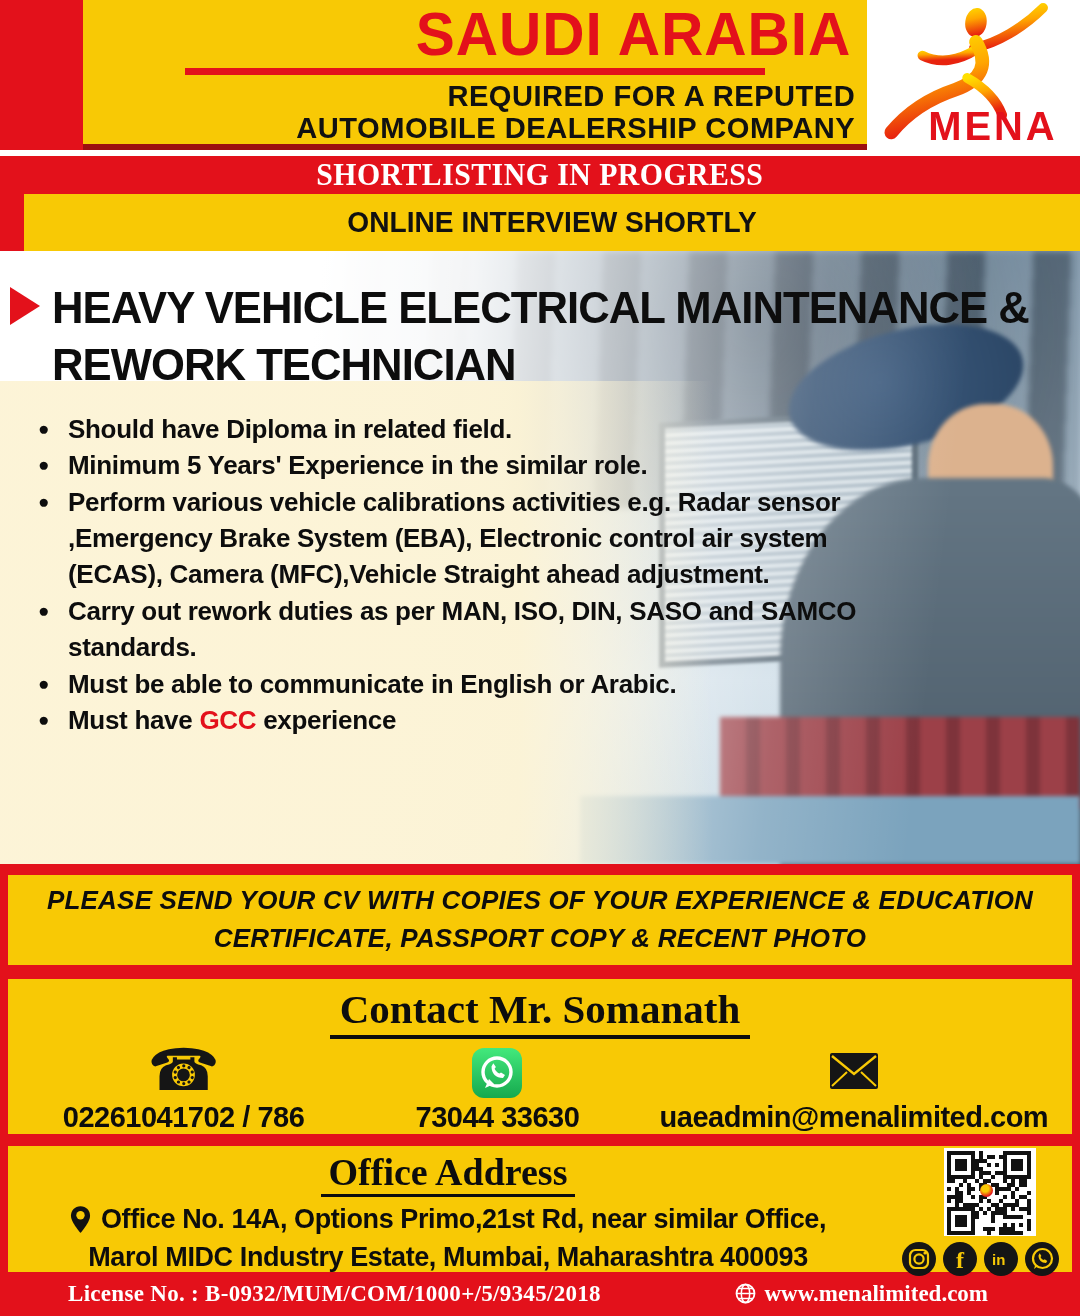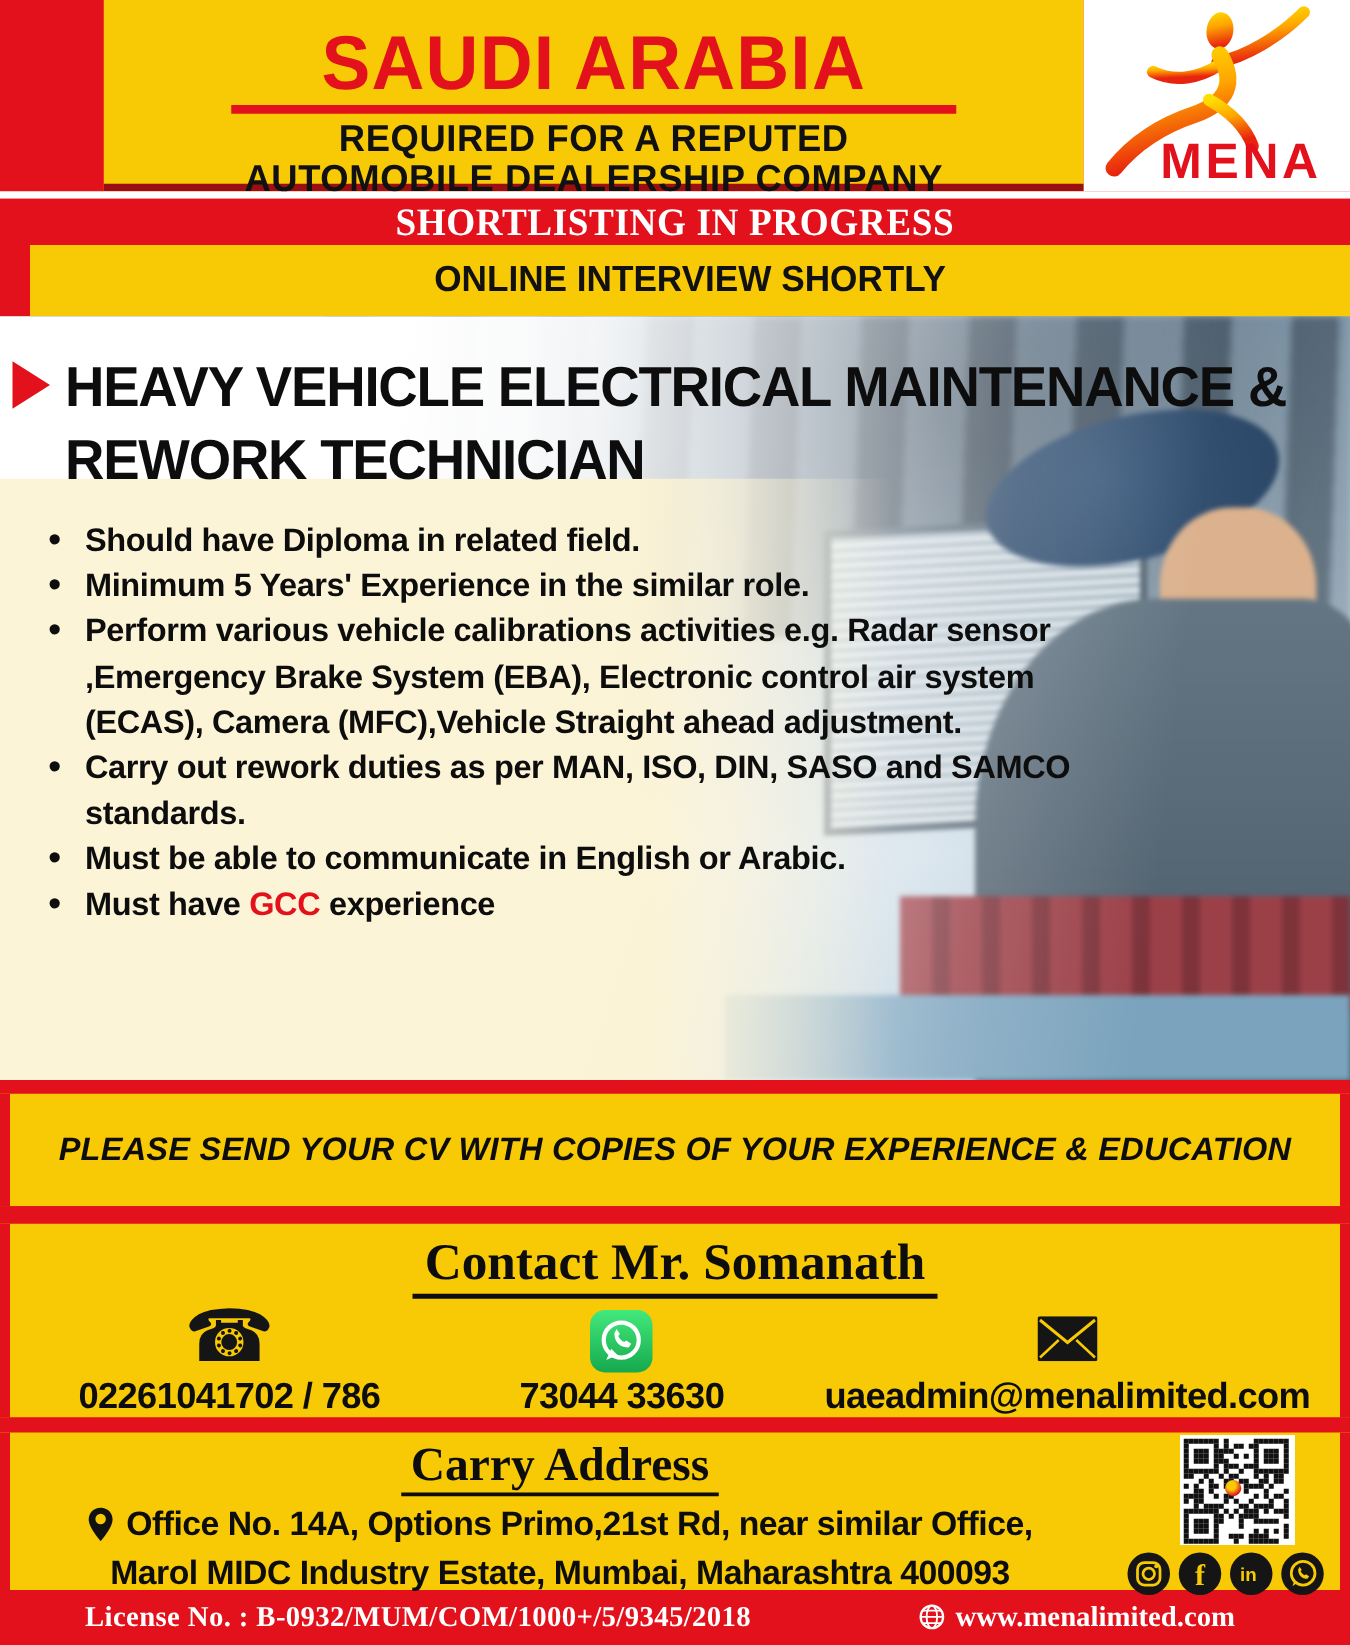--- a/index.html
+++ b/index.html
@@ -5,37 +5,37 @@
   * { margin:0; padding:0; box-sizing:border-box; }
   html,body { background:#777; }
   body { font-family:"Liberation Sans", sans-serif; }
   .poster{ width:1080px; height:1316px; margin:0 auto; background:#E3111B;
            display:flex; flex-direction:column; overflow:hidden; position:relative; }
 
   
   .header{ height:153px; display:flex; }
   .header-redspace{ width:83px; background:#E3111B; }
   .header-yellow{ flex:1; background:#F8C905; border-bottom:6px solid #9C0F10;
-                  text-align:center; padding-top:21px; }
+                  text-align:right; padding-top:5px; }
   .country{ color:#E3111B; font-size:61px; font-weight:800; letter-spacing:1px;
             line-height:0.98; transform:scaleX(.96); }
   .country-underline{ width:74%; height:7px; background:#E3111B; margin:3px auto 5px; }
   .header-sub{ color:#111; font-size:30px; font-weight:700; line-height:1.07;
                letter-spacing:.5px; transform:scaleX(.97); }
   .header-logo{ width:213px; background:#fff; display:flex; align-items:center; justify-content:center; }
   .white-gap{ height:7px; background:#fff; }
 
   
   .band-red{ height:45px; background:#E3111B; display:flex; align-items:center; justify-content:center;font-family:Liberation Serif, serif; }
   .band-red .t{ color:#fff; font-size:31px; font-weight:800; letter-spacing:.5px; transform:scaleX(.96); }
   .band-yellow{ height:68px; background:#F8C905; display:flex; align-items:center; justify-content:center;margin-left:24px; }
   .band-yellow .t{ color:#111; font-size:29px; font-weight:800; transform:scaleX(.97); }
 
   
-  .main{ height:731px; position:relative; background:#bef264; overflow:hidden; }
+  .main{ height:731px; position:relative; background:#e5e5e5; overflow:hidden; }
   .ph{ position:absolute; }
   .ph-sky{ inset:0; background:linear-gradient(180deg,#8fa6b8 0%,#b9cad6 42%,#cfdee8 70%,#bed2de 100%); }
   .ph-mach{ top:0; left:24%; right:0; height:42%; filter:blur(3px);
             background:repeating-linear-gradient(92deg, rgba(38,52,66,.55) 0 38px, rgba(96,115,132,.35) 38px 86px),
                        radial-gradient(circle at 60% 30%, rgba(25,35,48,.5), rgba(25,35,48,0) 60%); }
   .ph-rad{ left:61%; top:27%; width:24%; height:40%; filter:blur(1.5px); transform:skewY(-3deg);
            background:repeating-linear-gradient(0deg,#dde5ea 0 4px,#a9b9c4 4px 8px); border:6px solid #5a6b78; }
   .ph-cap{ right:5%; top:13%; width:240px; height:115px; border-radius:50%; filter:blur(2px);
            background:radial-gradient(circle at 40% 40%, #3d5b7e, #2a4564); transform:rotate(-14deg); }
   .ph-face{ right:2.5%; top:25%; width:125px; height:135px; border-radius:46%; filter:blur(2px);
@@ -170,20 +170,21 @@
         <li>Carry out rework duties as per MAN, ISO, DIN, SASO and SAMCO standards.</li>
         <li>Must be able to communicate in English or Arabic.</li>
         <li><span>Must have </span><span class="gcc">GCC</span><span> experience</span></li>
       </ul>
     </div>
   </div>
 
   <div class="stripe s1"></div>
   <div class="cv-band">
     <div class="t">PLEASE SEND YOUR CV WITH COPIES OF YOUR EXPERIENCE &amp; EDUCATION</div>
+    <div class="t">CERTIFICATE, PASSPORT COPY &amp; RECENT PHOTO</div>
   </div>
   <div class="stripe s2"></div>
 
   <div class="contact-band">
     <div class="serif-head">Contact Mr. Somanath</div>
     <div class="contact-row">
       <div class="ccol c-phone">
         <span class="phone-glyph">☎</span>
         <span class="num">02261041702 / 786</span>
       </div>
@@ -209,21 +210,21 @@
           <path d="M2 33 L17 19 M46 33 L31 19" stroke="#F8C905" stroke-width="2" fill="none"></path>
         </svg>
         <span class="num">uaeadmin@menalimited.com</span>
       </div>
     </div>
   </div>
   <div class="stripe s3"></div>
 
   <div class="office-band">
     <div class="office-left">
-      <div class="serif-head">Carry Address</div>
+      <div class="serif-head">Office Address</div>
       <div class="addr addr-line1">
         <svg class="pin-icon" viewBox="0 0 22 30">
           <path d="M11 1 C5 1 1 5.5 1 11 c0 7 10 18 10 18 s10-11 10-18 C21 5.5 17 1 11 1 z" fill="#111"></path>
           <circle cx="11" cy="10.5" r="4.4" fill="#F8C905"></circle>
         </svg>
         <span>Office No. 14A, Options Primo,21st Rd, near similar Office,</span>
       </div>
       <div class="addr">Marol MIDC Industry Estate, Mumbai, Maharashtra 400093</div>
     </div>
     <div class="qr-wrap">

